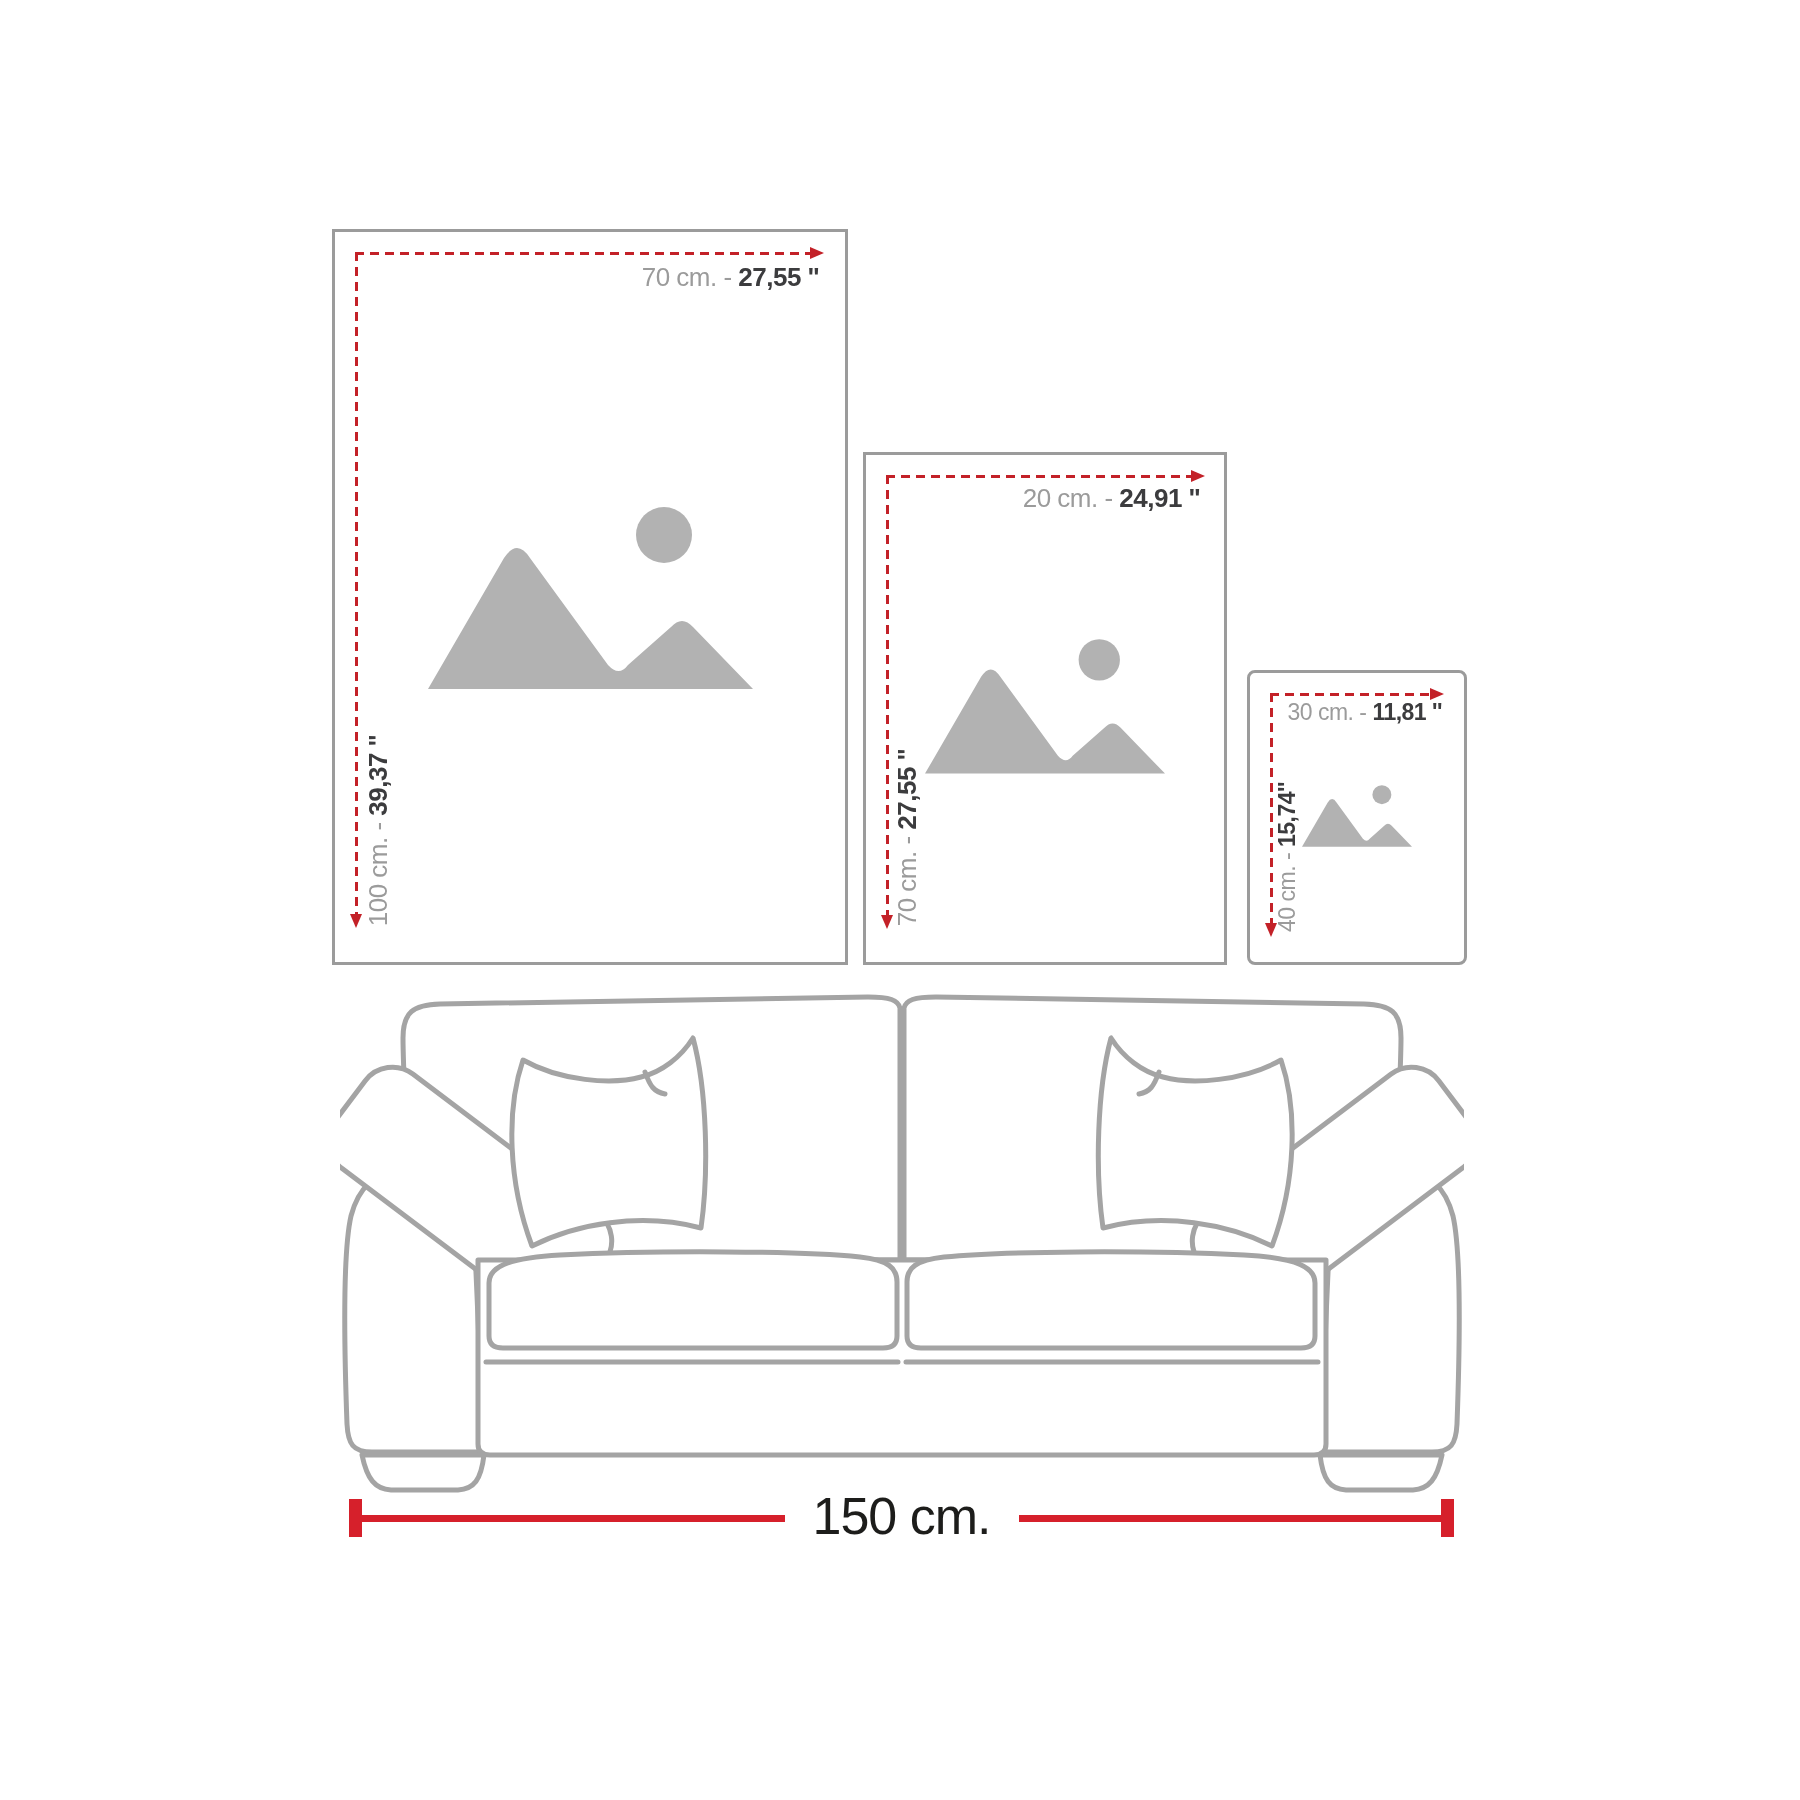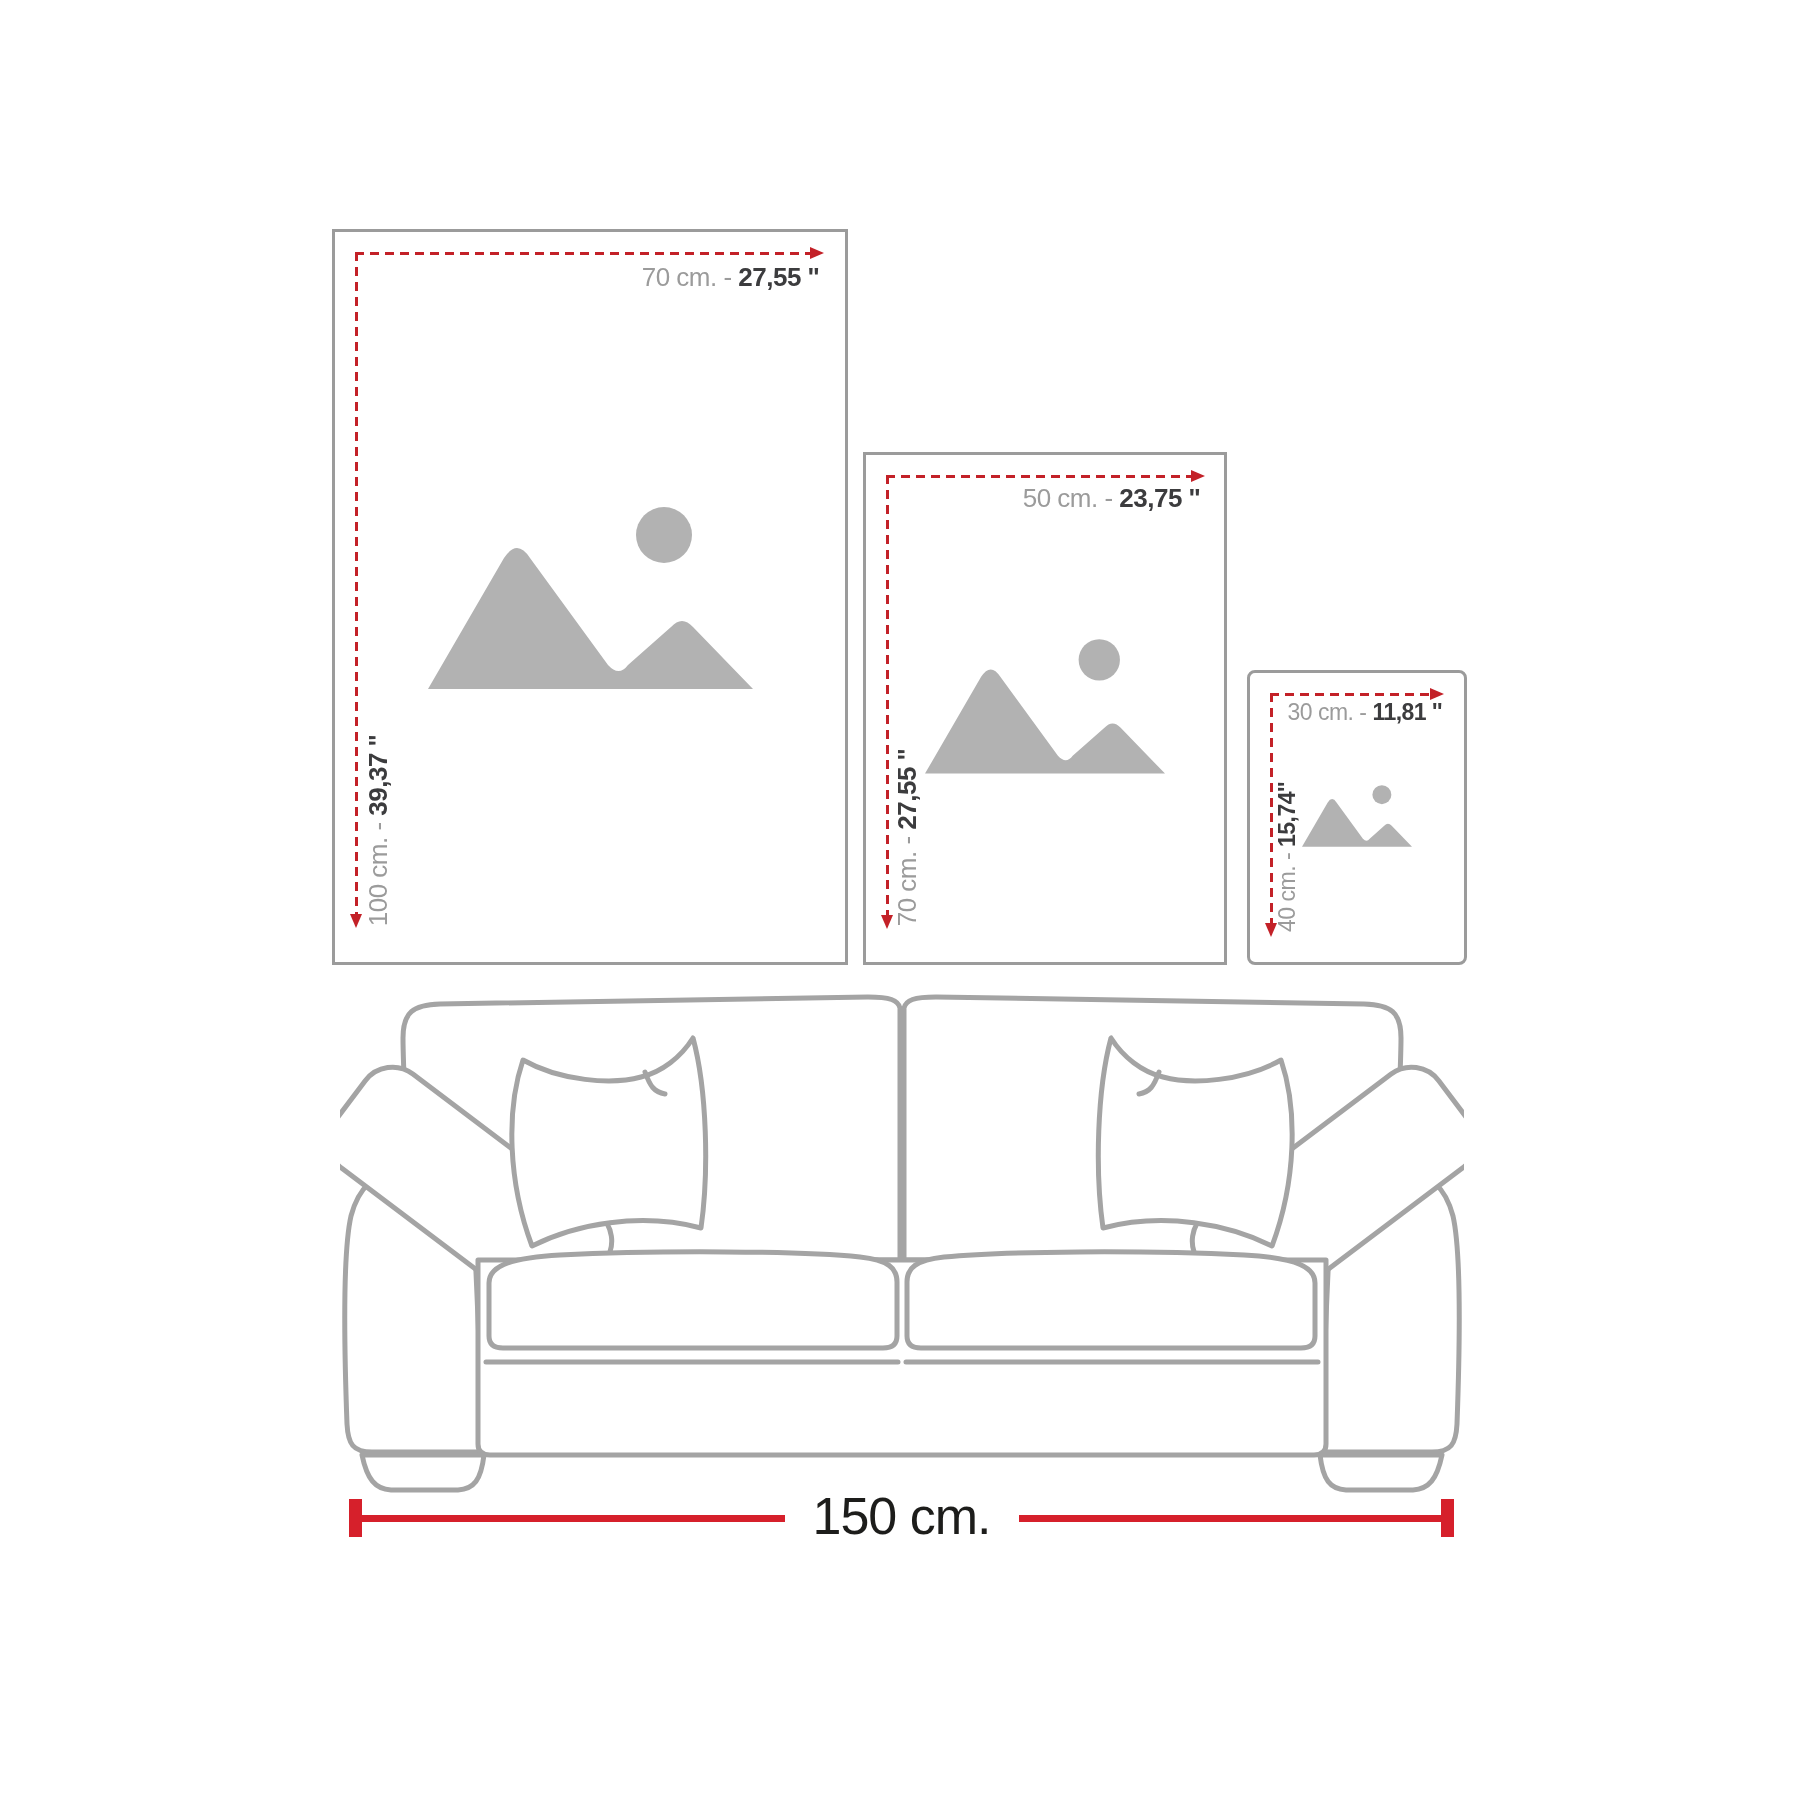--- a/index.html
+++ b/index.html
@@ -84,21 +84,21 @@
   </div>
 
   <div class="frame f-medium">
     <div class="dash-h">
       <span class="arrow-r"></span>
     </div>
     <div class="dash-v">
       <span class="arrow-d"></span>
     </div>
     <div class="label-h">
-      <span class="cm">50 cm. - </span><span class="inch">23,75 ''</span>
+      <span class="cm">20 cm. - </span><span class="inch">24,91 ''</span>
     </div>
     <div class="label-v">
       <span class="cm">70 cm. - </span><span class="inch">27,55 ''</span>
     </div>
     <svg class="ph" viewBox="0 0 325 185">
       <circle cx="236" cy="28" r="28" fill="#b2b2b2"></circle>
       <path fill="#b2b2b2" d="M 0 182 L 76 51 Q 89 31 102 51 L 180 158 Q 191 170 200 158 L 243 120 Q 254 108 265 120 L 325 182 Z"></path>
     </svg>
   </div>
 

